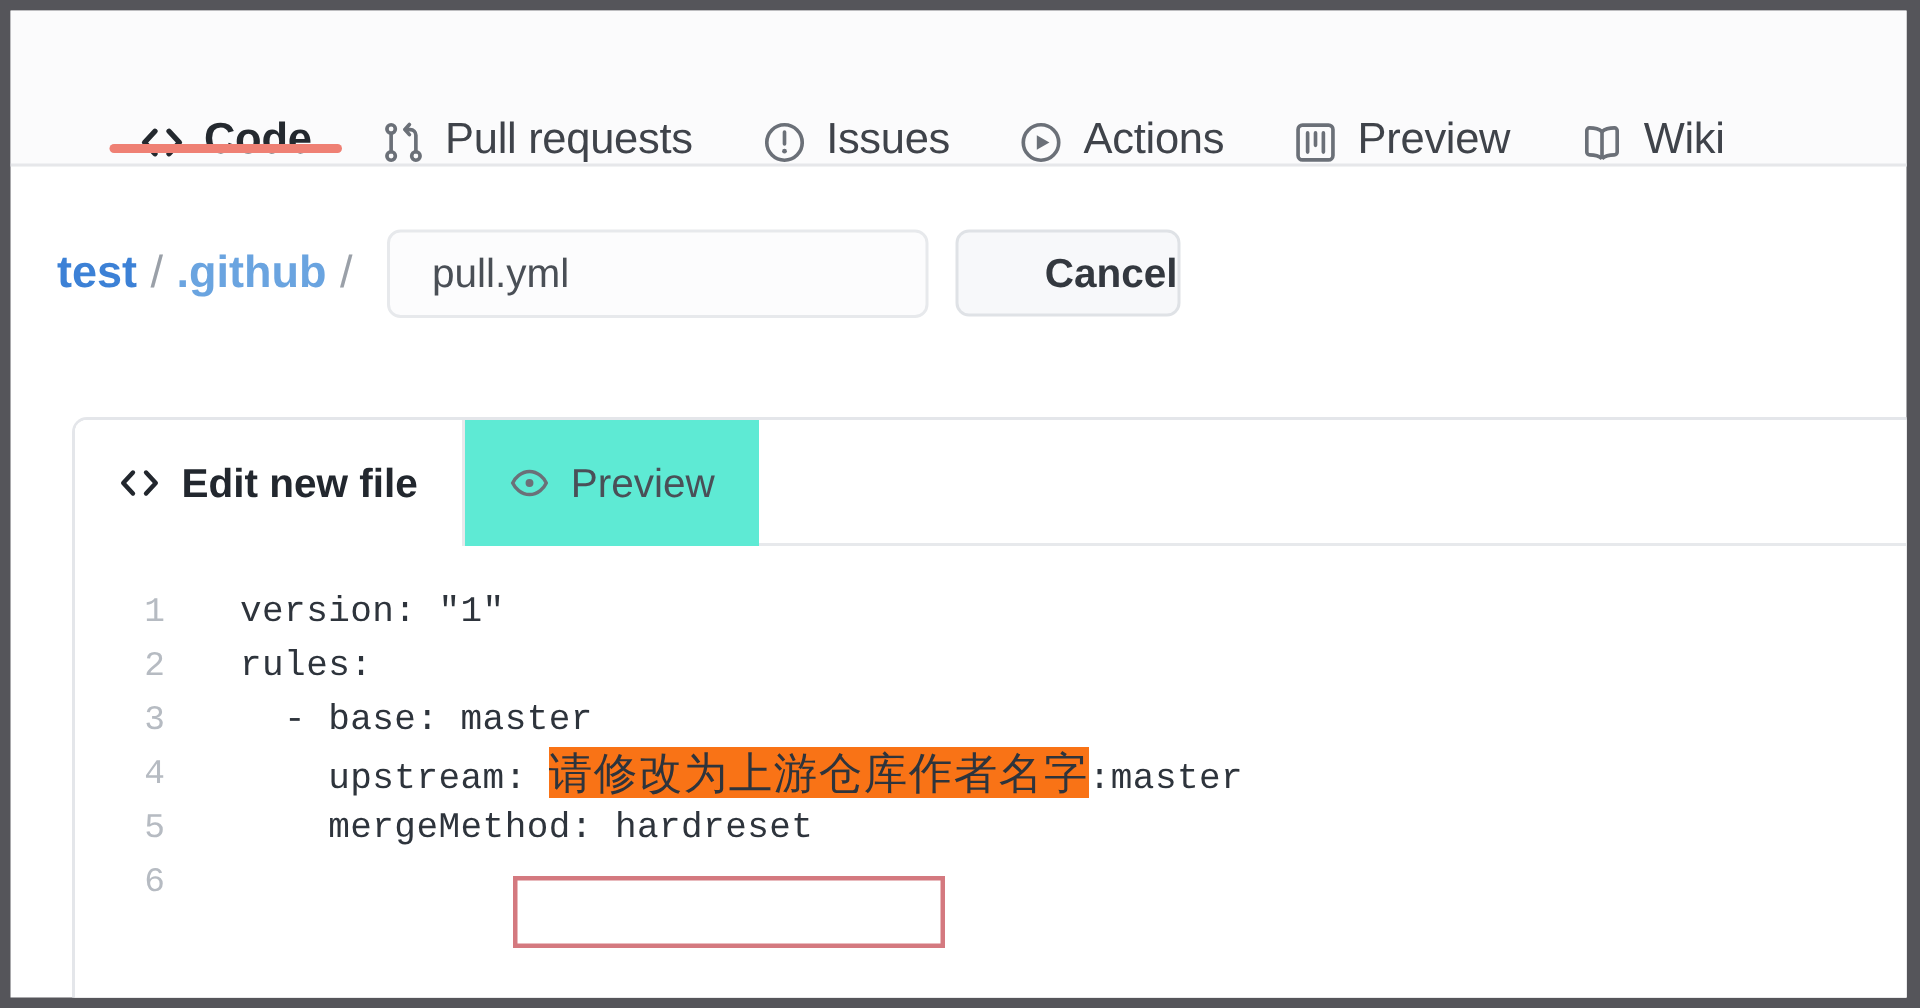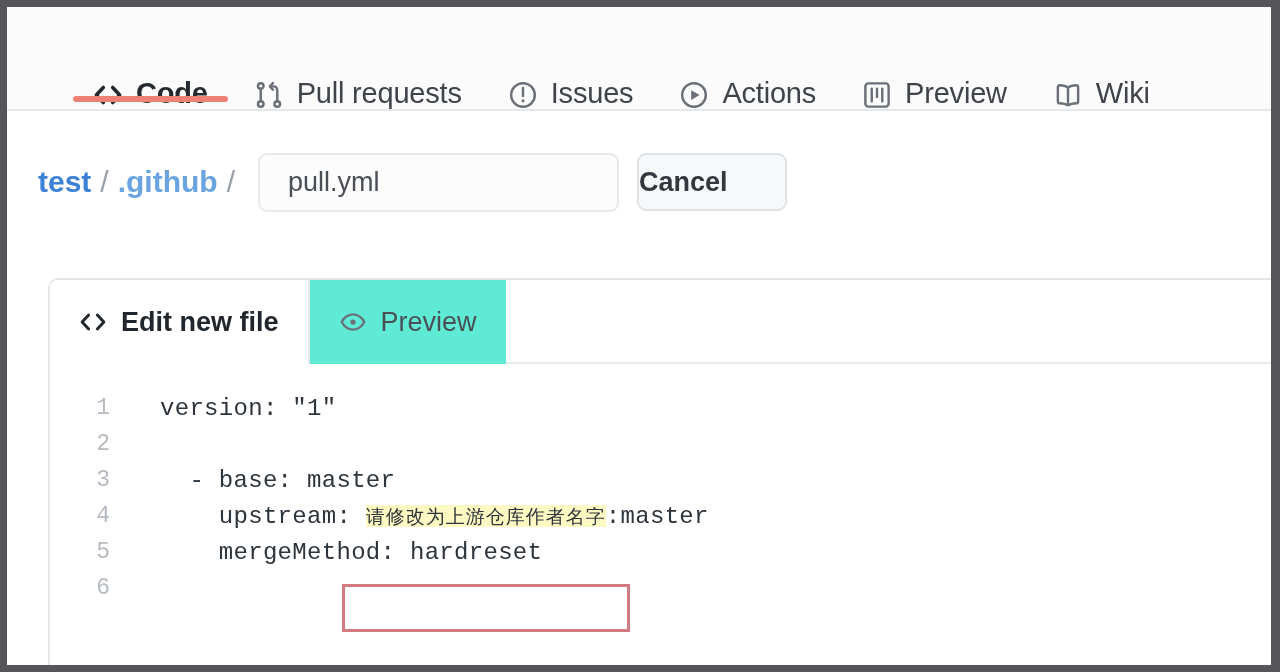--- a/index.html
+++ b/index.html
@@ -111,21 +111,21 @@
     cursor: text;
   }
   #cancel-button {
     margin-left: 18px;
     width: 150px; height: 58px;
     border: 2px solid #dfe2e6;
     border-radius: 9px;
     background: #f7f8fa;
     display: flex;
     align-items: center;
-    justify-content: flex-start;
+    justify-content: flex-end;
     font-size: 27px;
     font-weight: bold;
     color: #33383f;
     cursor: pointer;
   }
 
   
   #editor-card {
     position: absolute;
     left: 41px; top: 271px;
@@ -194,24 +194,24 @@
     padding-right: 8px;
     font-size: 23px;
   }
   .code-text {
     padding-left: 42px;
     color: #2e343c;
     white-space: pre;
     letter-spacing: 0.3px;
   }
   .hl-cn {
-    background: #fef9c3;
+    background: #f97316;
     color: #2e343c;
     font-family: "DejaVu Sans", sans-serif;
-    font-size: 19px;
+    font-size: 29px;
     letter-spacing: 1px;
   }
 
   
   #annotation-box {
     position: absolute;
     left: 292px;
     top: 220px;
     width: 288px;
     height: 48px;
@@ -339,20 +339,21 @@
 
     <div id="code-area">
 
       <div class="code-line">
         <span class="ln">1</span>
         <span class="code-text">version: "1"</span>
       </div>
 
       <div class="code-line">
         <span class="ln">2</span>
+        <span class="code-text">rules:</span>
       </div>
 
       <div class="code-line">
         <span class="ln">3</span>
         <span class="code-text">  - base: master</span>
       </div>
 
       <div class="code-line">
         <span class="ln">4</span>
         <span class="code-text"><span>    upstream: </span><span class="hl-cn">请修改为上游仓库作者名字</span><span>:master</span></span>

